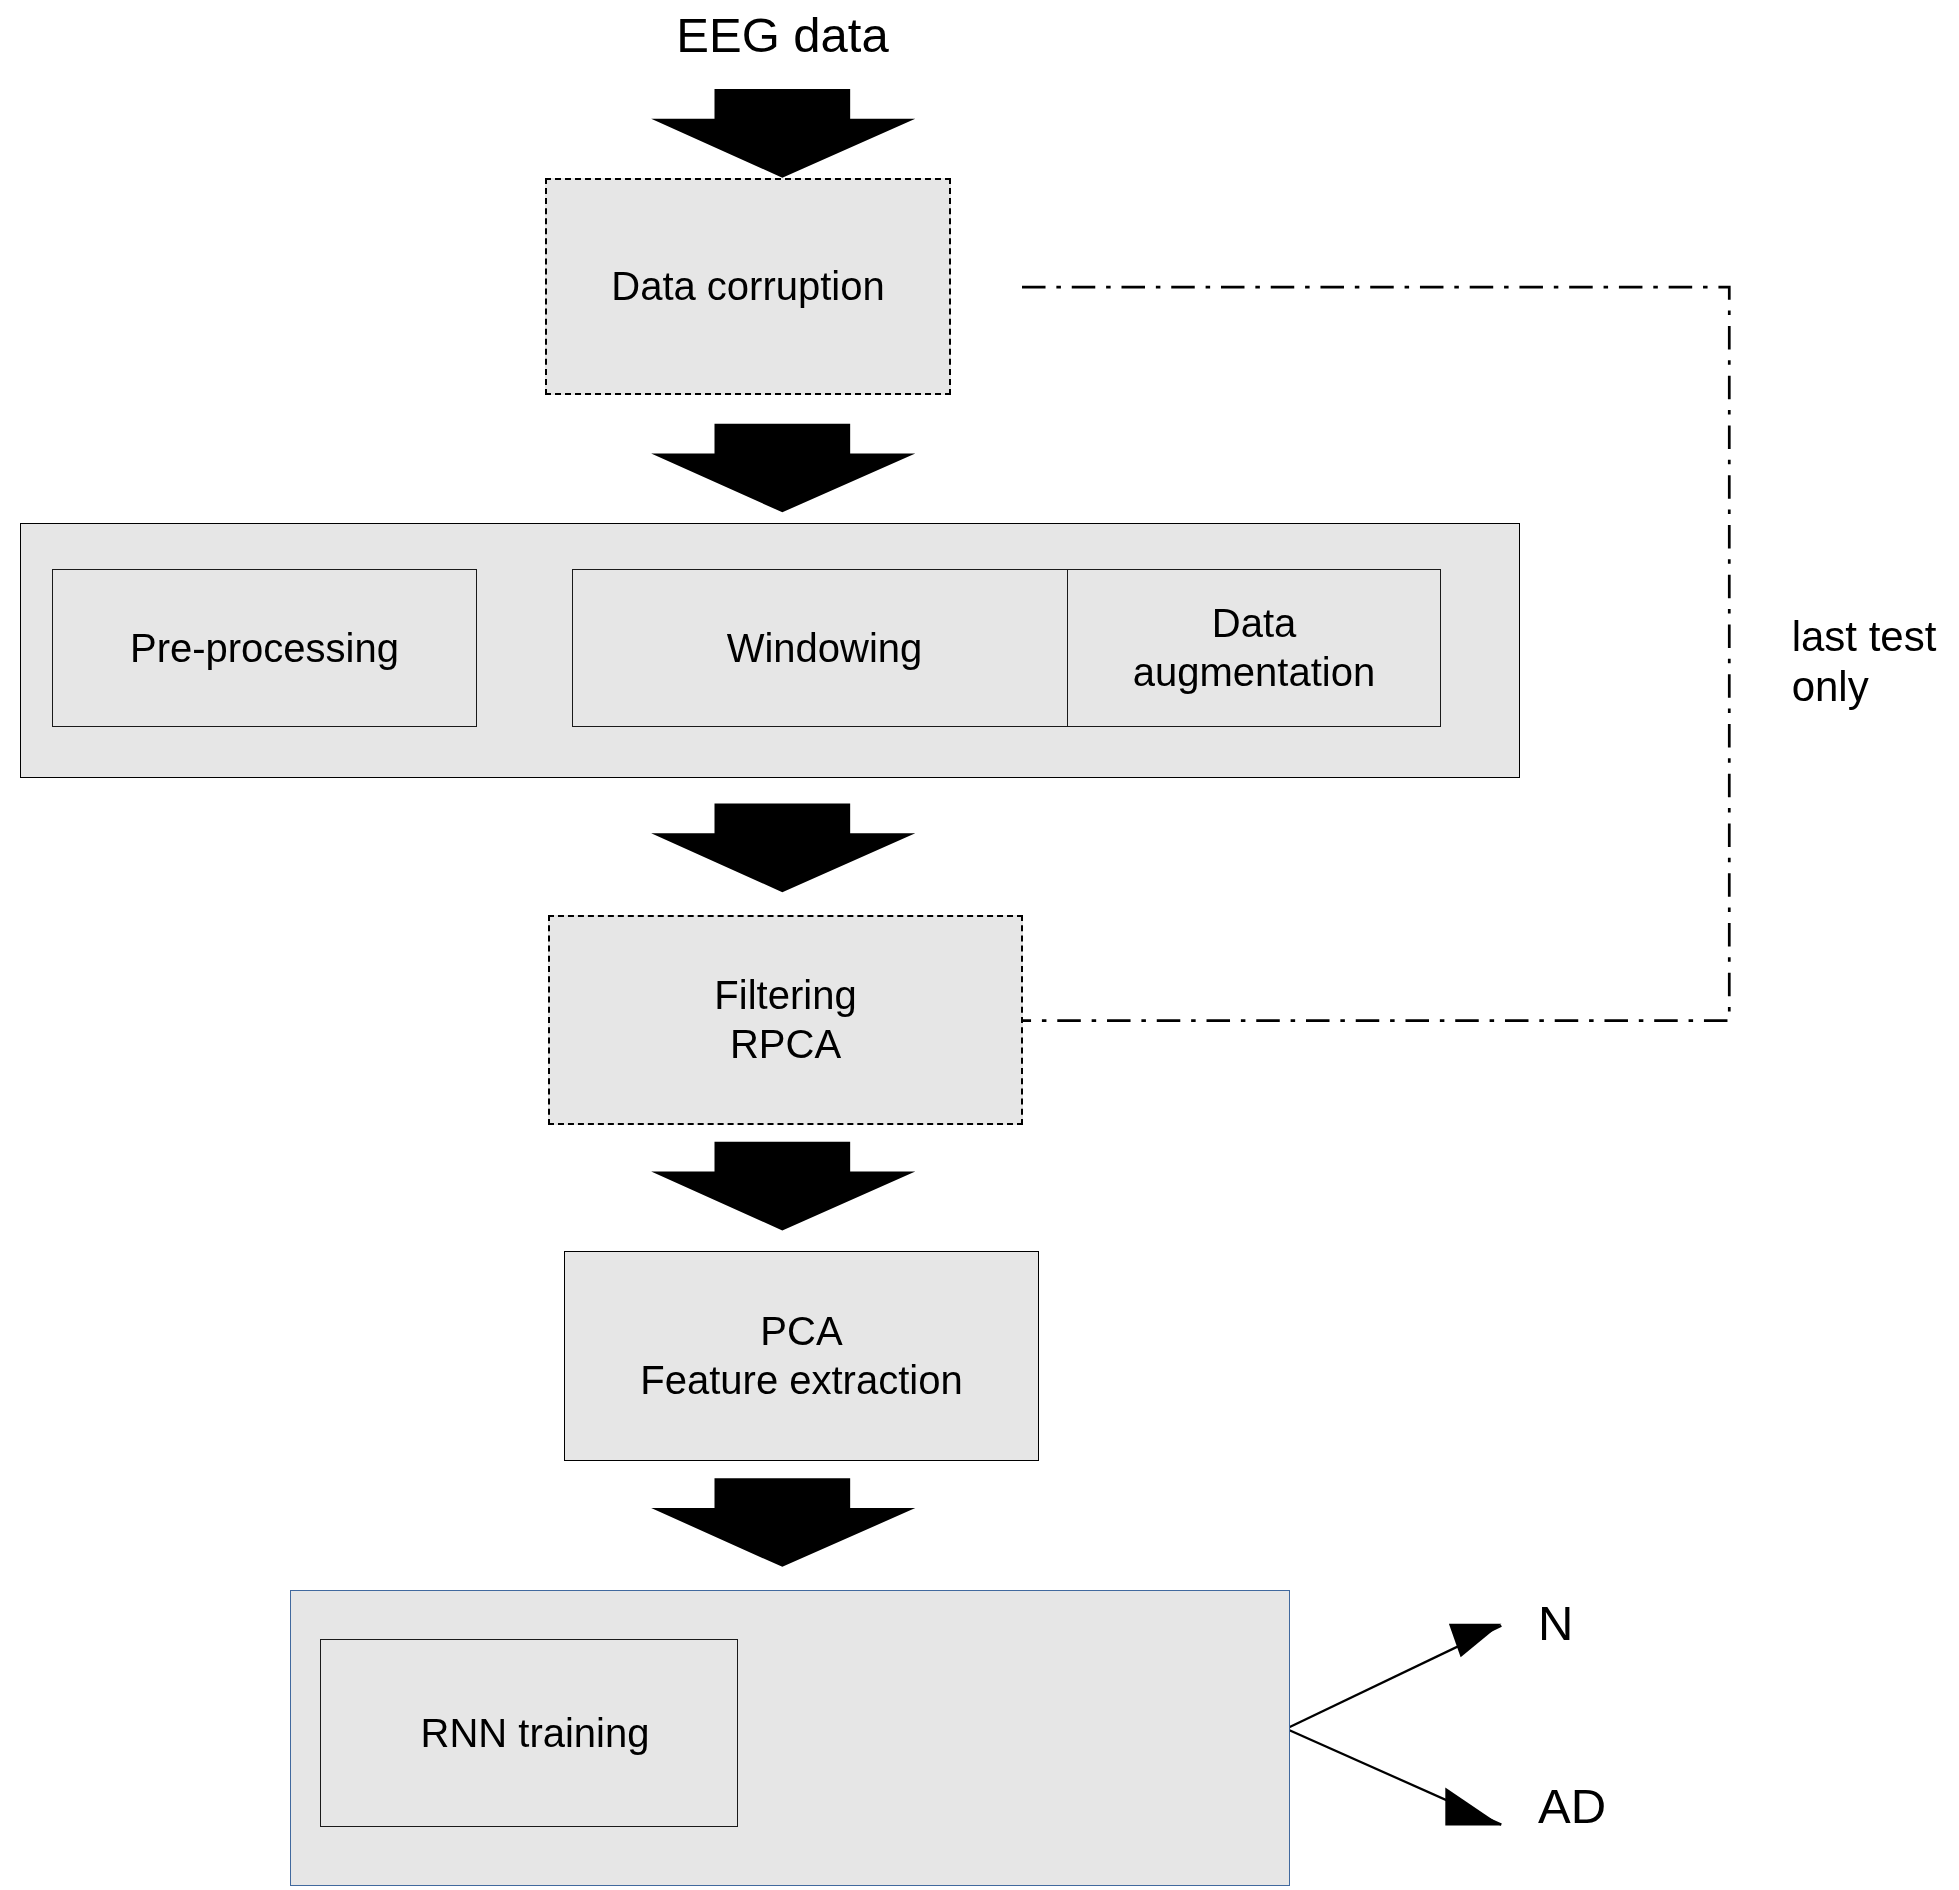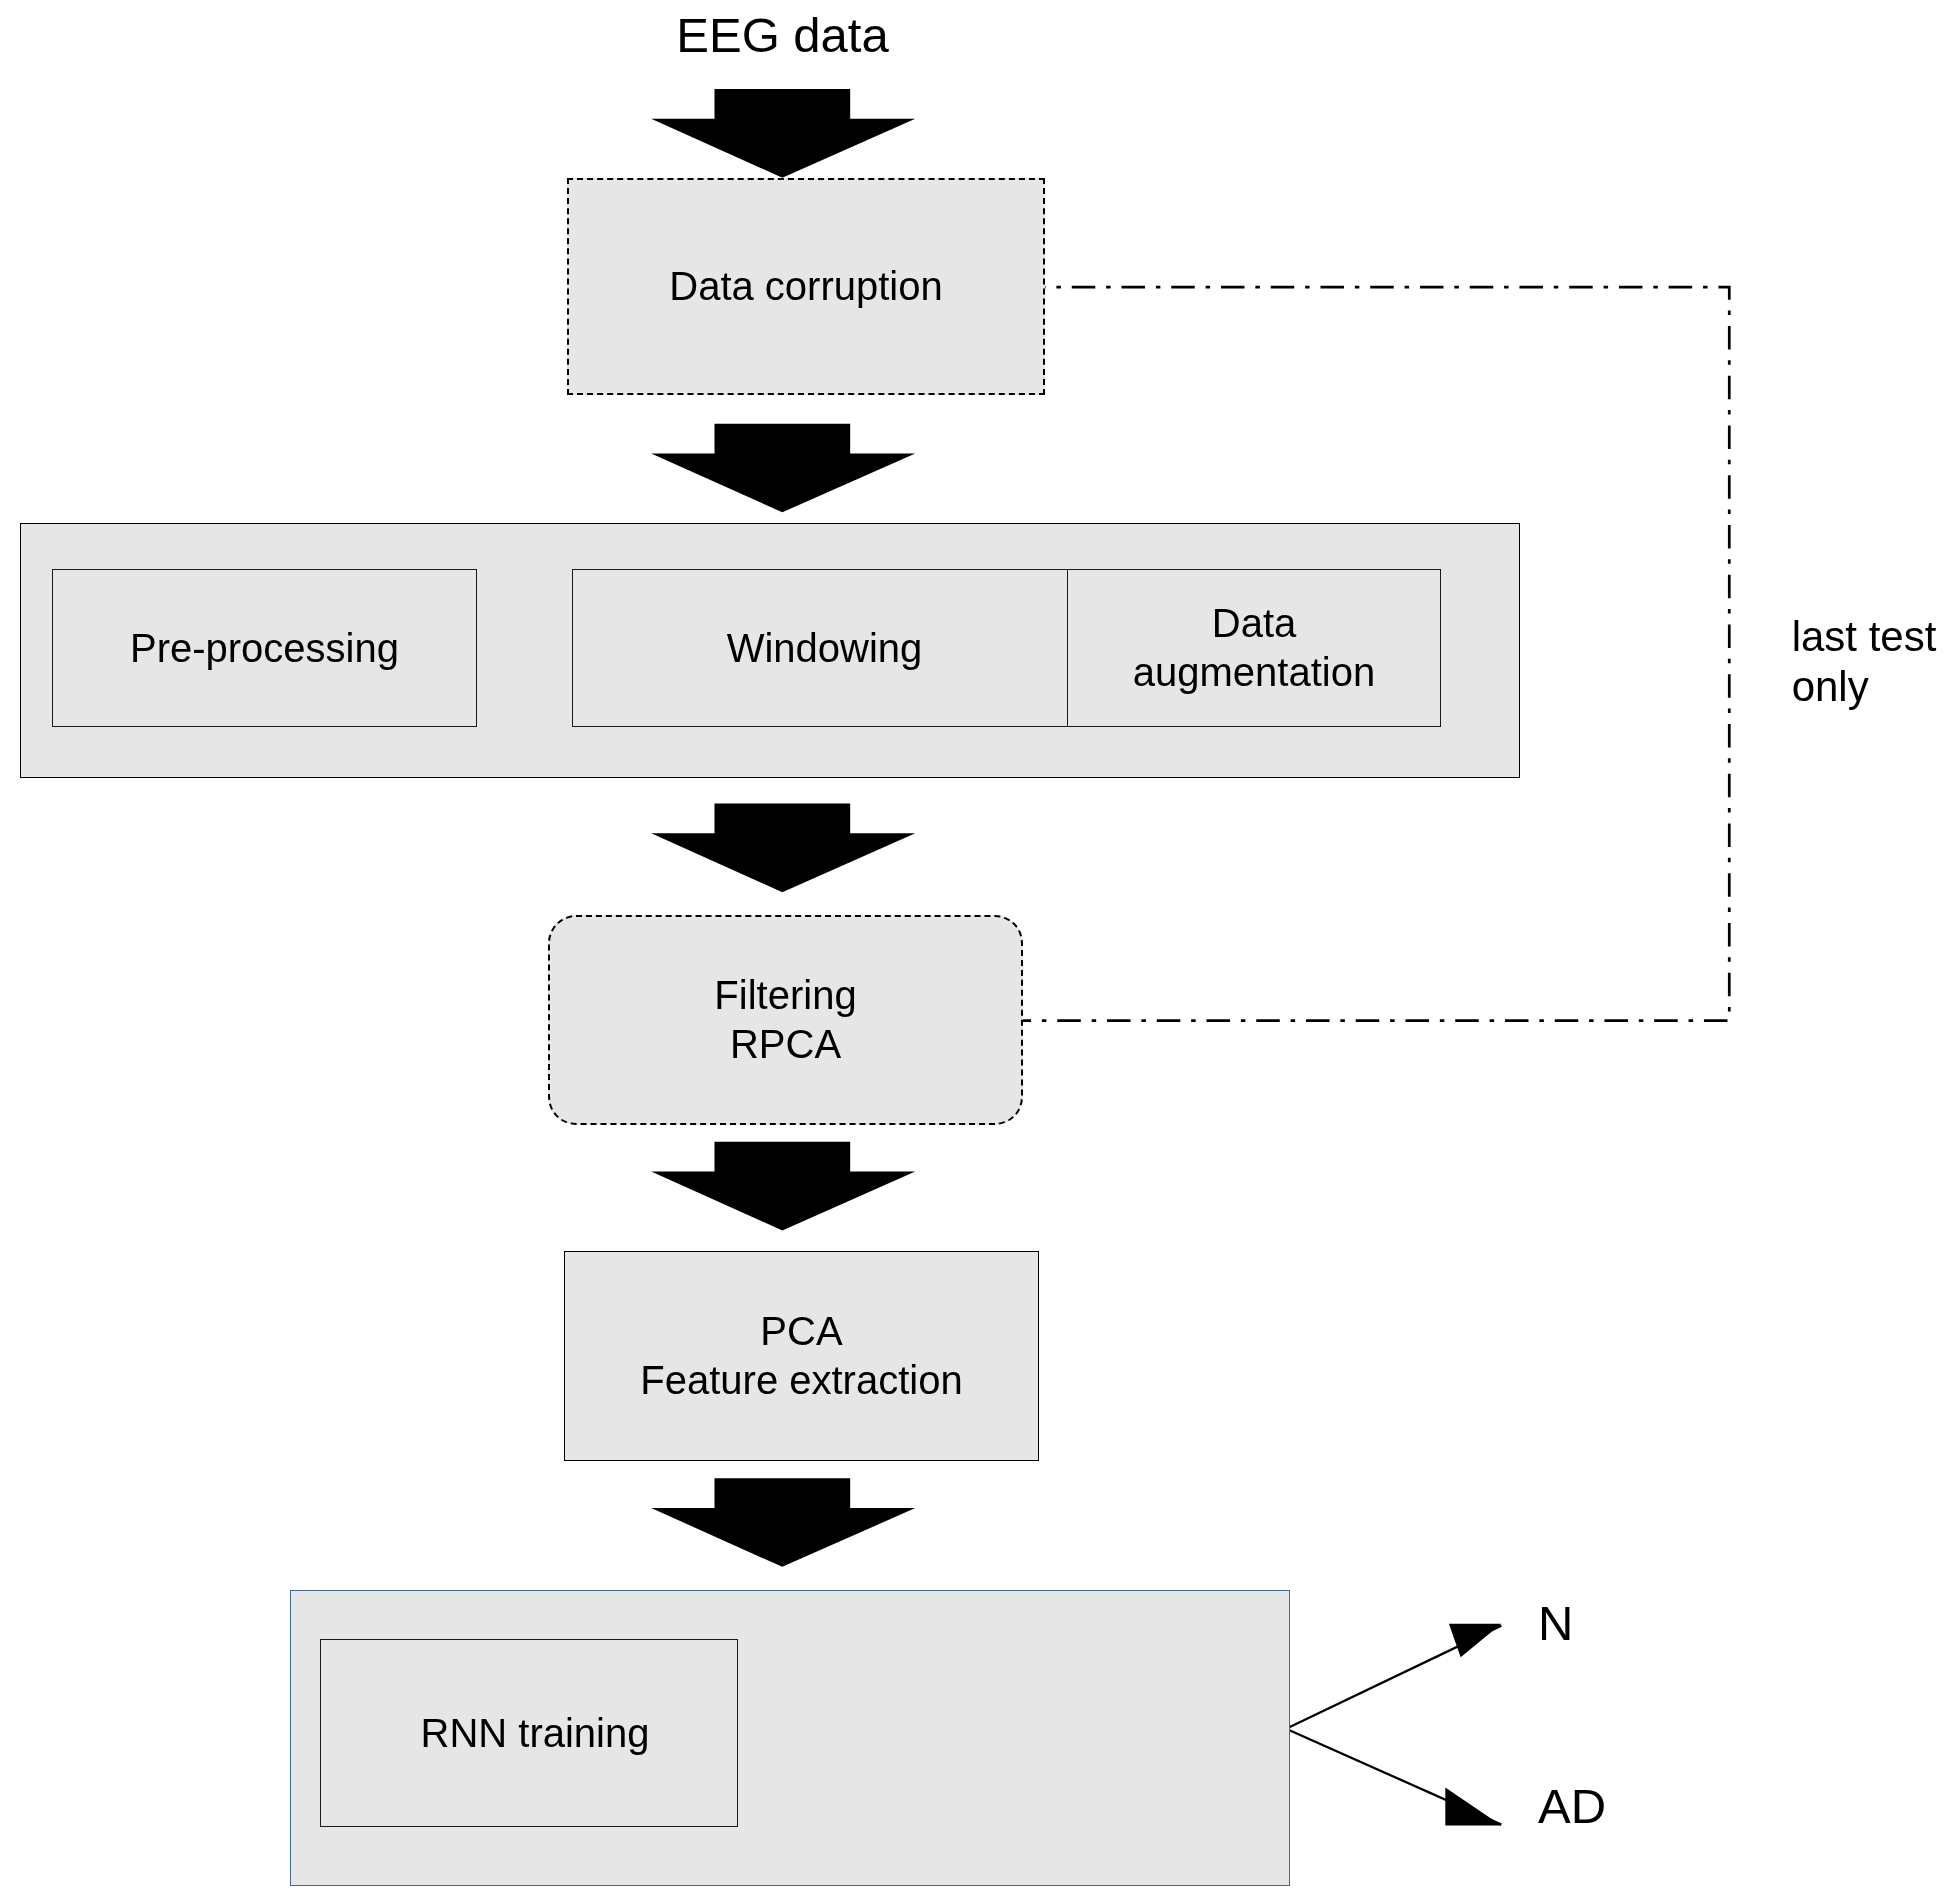--- a/index.html
+++ b/index.html
@@ -98,32 +98,32 @@
 
     <line x1="1422" y1="1911" x2="1660" y2="1797" stroke="#000000" stroke-width="2.5"></line>
     <polygon points="1602,1795 1660,1795 1615,1832" fill="#000000"></polygon>
 
     <line x1="1422" y1="1911" x2="1660" y2="2017" stroke="#000000" stroke-width="2.5"></line>
     <polygon points="1598,1976 1660,2018 1598,2018" fill="#000000"></polygon>
   </svg>
 
   <div class="label-text fs-54" style="left:624px; top:9px; width:317px; height:54px;">EEG data</div>
 
-  <div class="node dashdot-box fs-44" style="left:567px; top:178px; width:478px; height:217px;text-align:right;">Data corruption</div>
+  <div class="node dashdot-box fs-44" style="left:545px; top:178px; width:406px; height:217px;text-align:right;">Data corruption</div>
 
   <div class="group-box" style="position:absolute; left:20px; top:523px; width:1498px; height:253px;"></div>
 
   <div class="node thin-box fs-44" style="left:52px; top:569px; width:425px; height:158px;">Pre-processing</div>
 
   <div class="node thin-box fs-44" style="left:572px; top:569px; width:505px; height:158px;">Windowing</div>
 
   <div class="node thin-box fs-44" style="left:1067px; top:569px; width:374px; height:158px;">Data
 augmentation</div>
 
-  <div class="node dashdot-box fs-44" style="left:548px; top:915px; width:475px; height:210px;border-radius:28px;">Filtering
+  <div class="node dashdot-box fs-44" style="left:548px; top:915px; width:475px; height:210px;">Filtering
 RPCA</div>
 
   <div class="node solid-box fs-44" style="left:548px; top:1251px; width:475px; height:210px;margin-left:16px;">PCA
 Feature extraction</div>
 
   <div class="blue-group-box" style="position:absolute; left:290px; top:1590px; width:998px; height:294px;"></div>
 
   <div class="node thin-box fs-44" style="left:320px; top:1639px; width:418px; height:188px;padding-left:12px;">RNN training</div>
 
 

